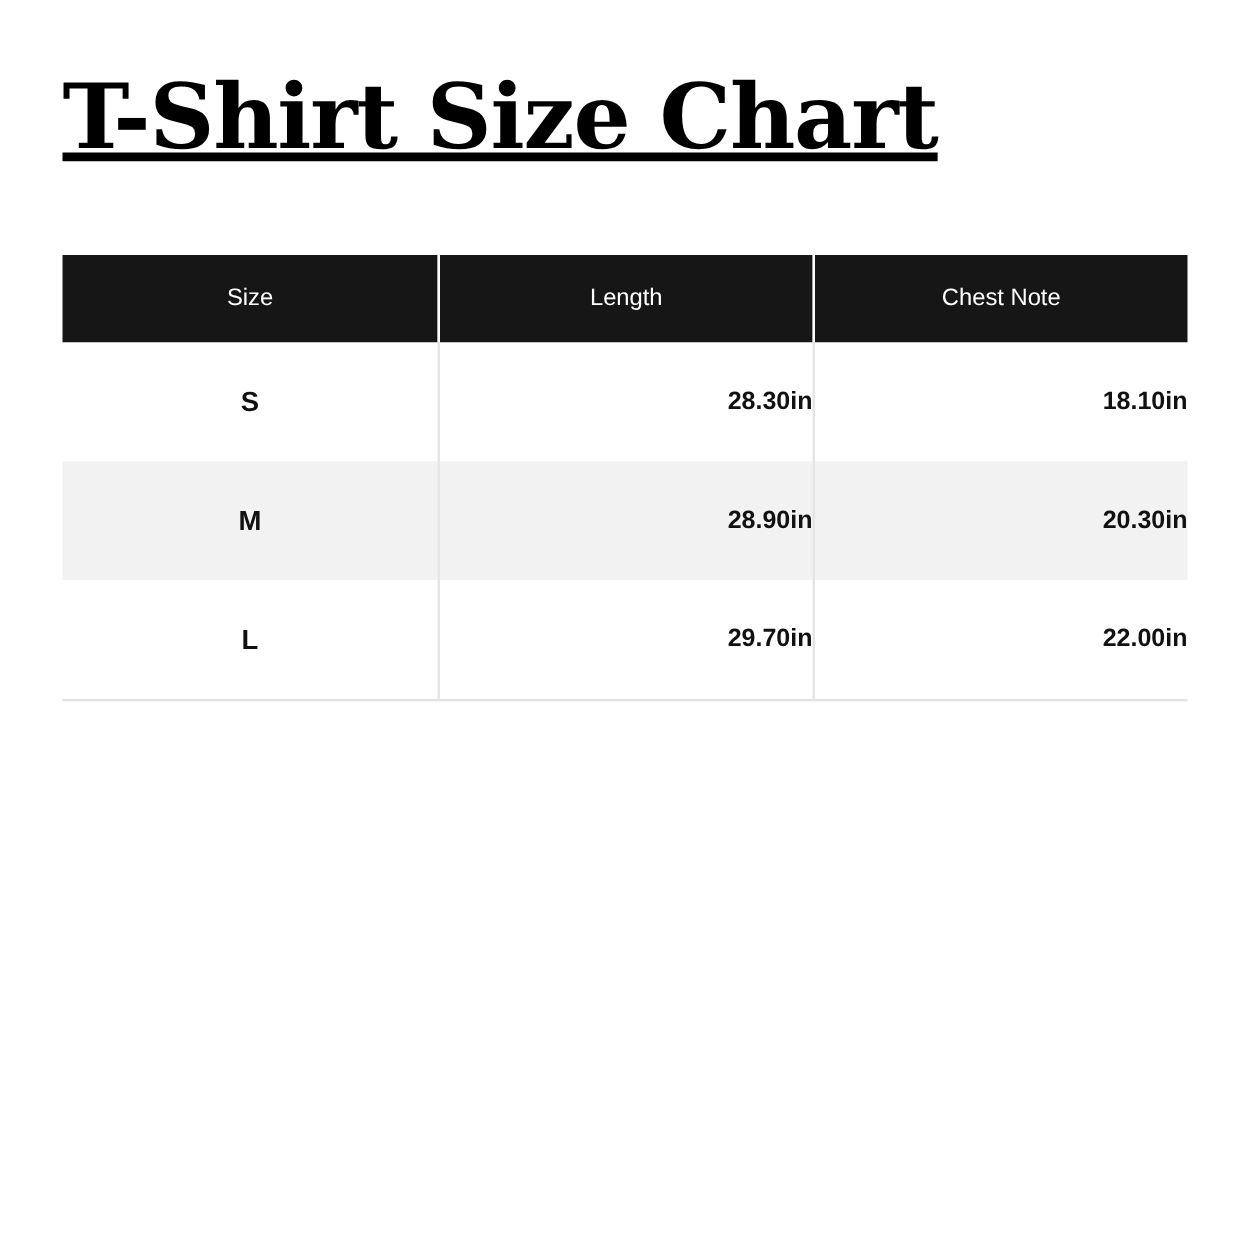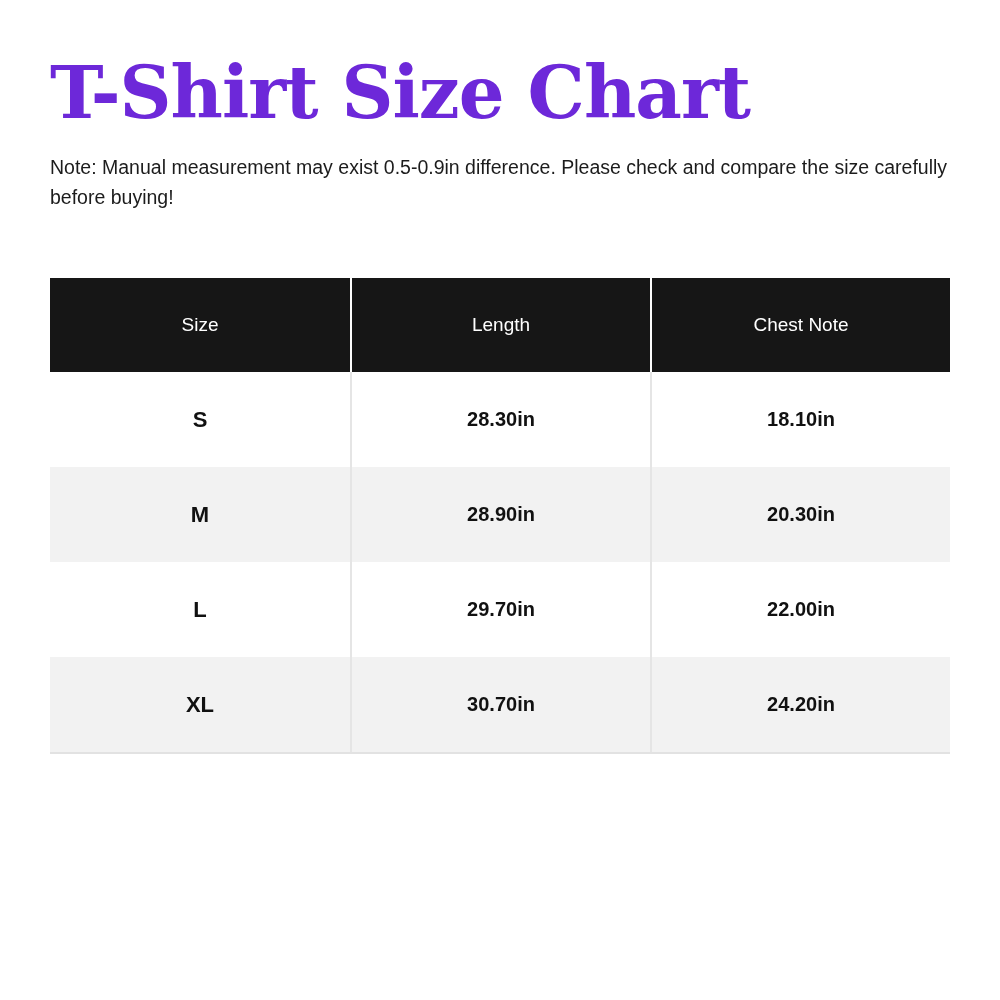--- a/index.html
+++ b/index.html
@@ -15,22 +15,23 @@
     width: 900px;
     margin: 0 auto;
     padding-top: 48px;
   }
   .page-title {
     font-family: "DejaVu Serif", "Liberation Serif", serif;
     font-weight: 700;
     font-size: 72px;
     line-height: 1.25;
     letter-spacing: -1px;
-    color: #6d28d9;
+    color: #000000;
     margin: 0 0 14px 0;
+    text-decoration: underline;
   }
   .note {
     font-size: 19.5px;
     line-height: 30px;
     color: #1c1c1c;
     margin: 0;
     max-width: 900px;
   }
   table.size-chart {
     width: 900px;
@@ -38,21 +39,21 @@
     border-collapse: separate;
     border-spacing: 0;
     table-layout: fixed;
     border-bottom: 2px solid #e2e2e2;
   }
   table.size-chart thead th {
     background: var(--header-bg, #161616);
     color: var(--header-text, #ffffff);
     font-weight: 400;
     font-size: 19px;
-    height: 94px;
+    height: 70px;
     text-align: center;
     vertical-align: middle;
     padding: 0;
   }
   table.size-chart thead th + th {
     border-left: 2px solid #fdfdfd;
     margin-left: 36px;
   }
   table.size-chart tbody td {
     height: 95px;
@@ -62,32 +63,32 @@
     font-size: 20px;
     color: var(--body-text, #111111);
     padding: 0;
     background: var(--row-bg, #ffffff);
   }
   table.size-chart tbody td:first-child {
     font-size: 22px;
   }
   table.size-chart tbody td + td {
     border-left: 2px solid var(--divider, #e5e5e5);
+    text-align: right;
   }
   table.size-chart tbody tr:nth-child(even) td {
     background: var(--row-alt-bg, #f2f2f2);
   }
 </style>
 </head>
 <body>
 
 <div class="container">
   <h1 class="page-title">T-Shirt Size Chart</h1>
 
-  <p class="note">Note: Manual measurement may exist 0.5-0.9in difference. Please check and compare the size carefully before buying!</p>
 
   <table class="size-chart">
     <thead>
       <tr>
           <th>Size</th>
           <th>Length</th>
           <th>Chest Note</th>
         </tr>
     </thead>
     <tbody>
@@ -99,20 +100,15 @@
         <tr>
           <td>M</td>
           <td>28.90in</td>
           <td>20.30in</td>
         </tr>
         <tr>
           <td>L</td>
           <td>29.70in</td>
           <td>22.00in</td>
         </tr>
-        <tr>
-          <td>XL</td>
-          <td>30.70in</td>
-          <td>24.20in</td>
-        </tr>
       </tbody>
   </table>
 </div>
 
 </body></html>

